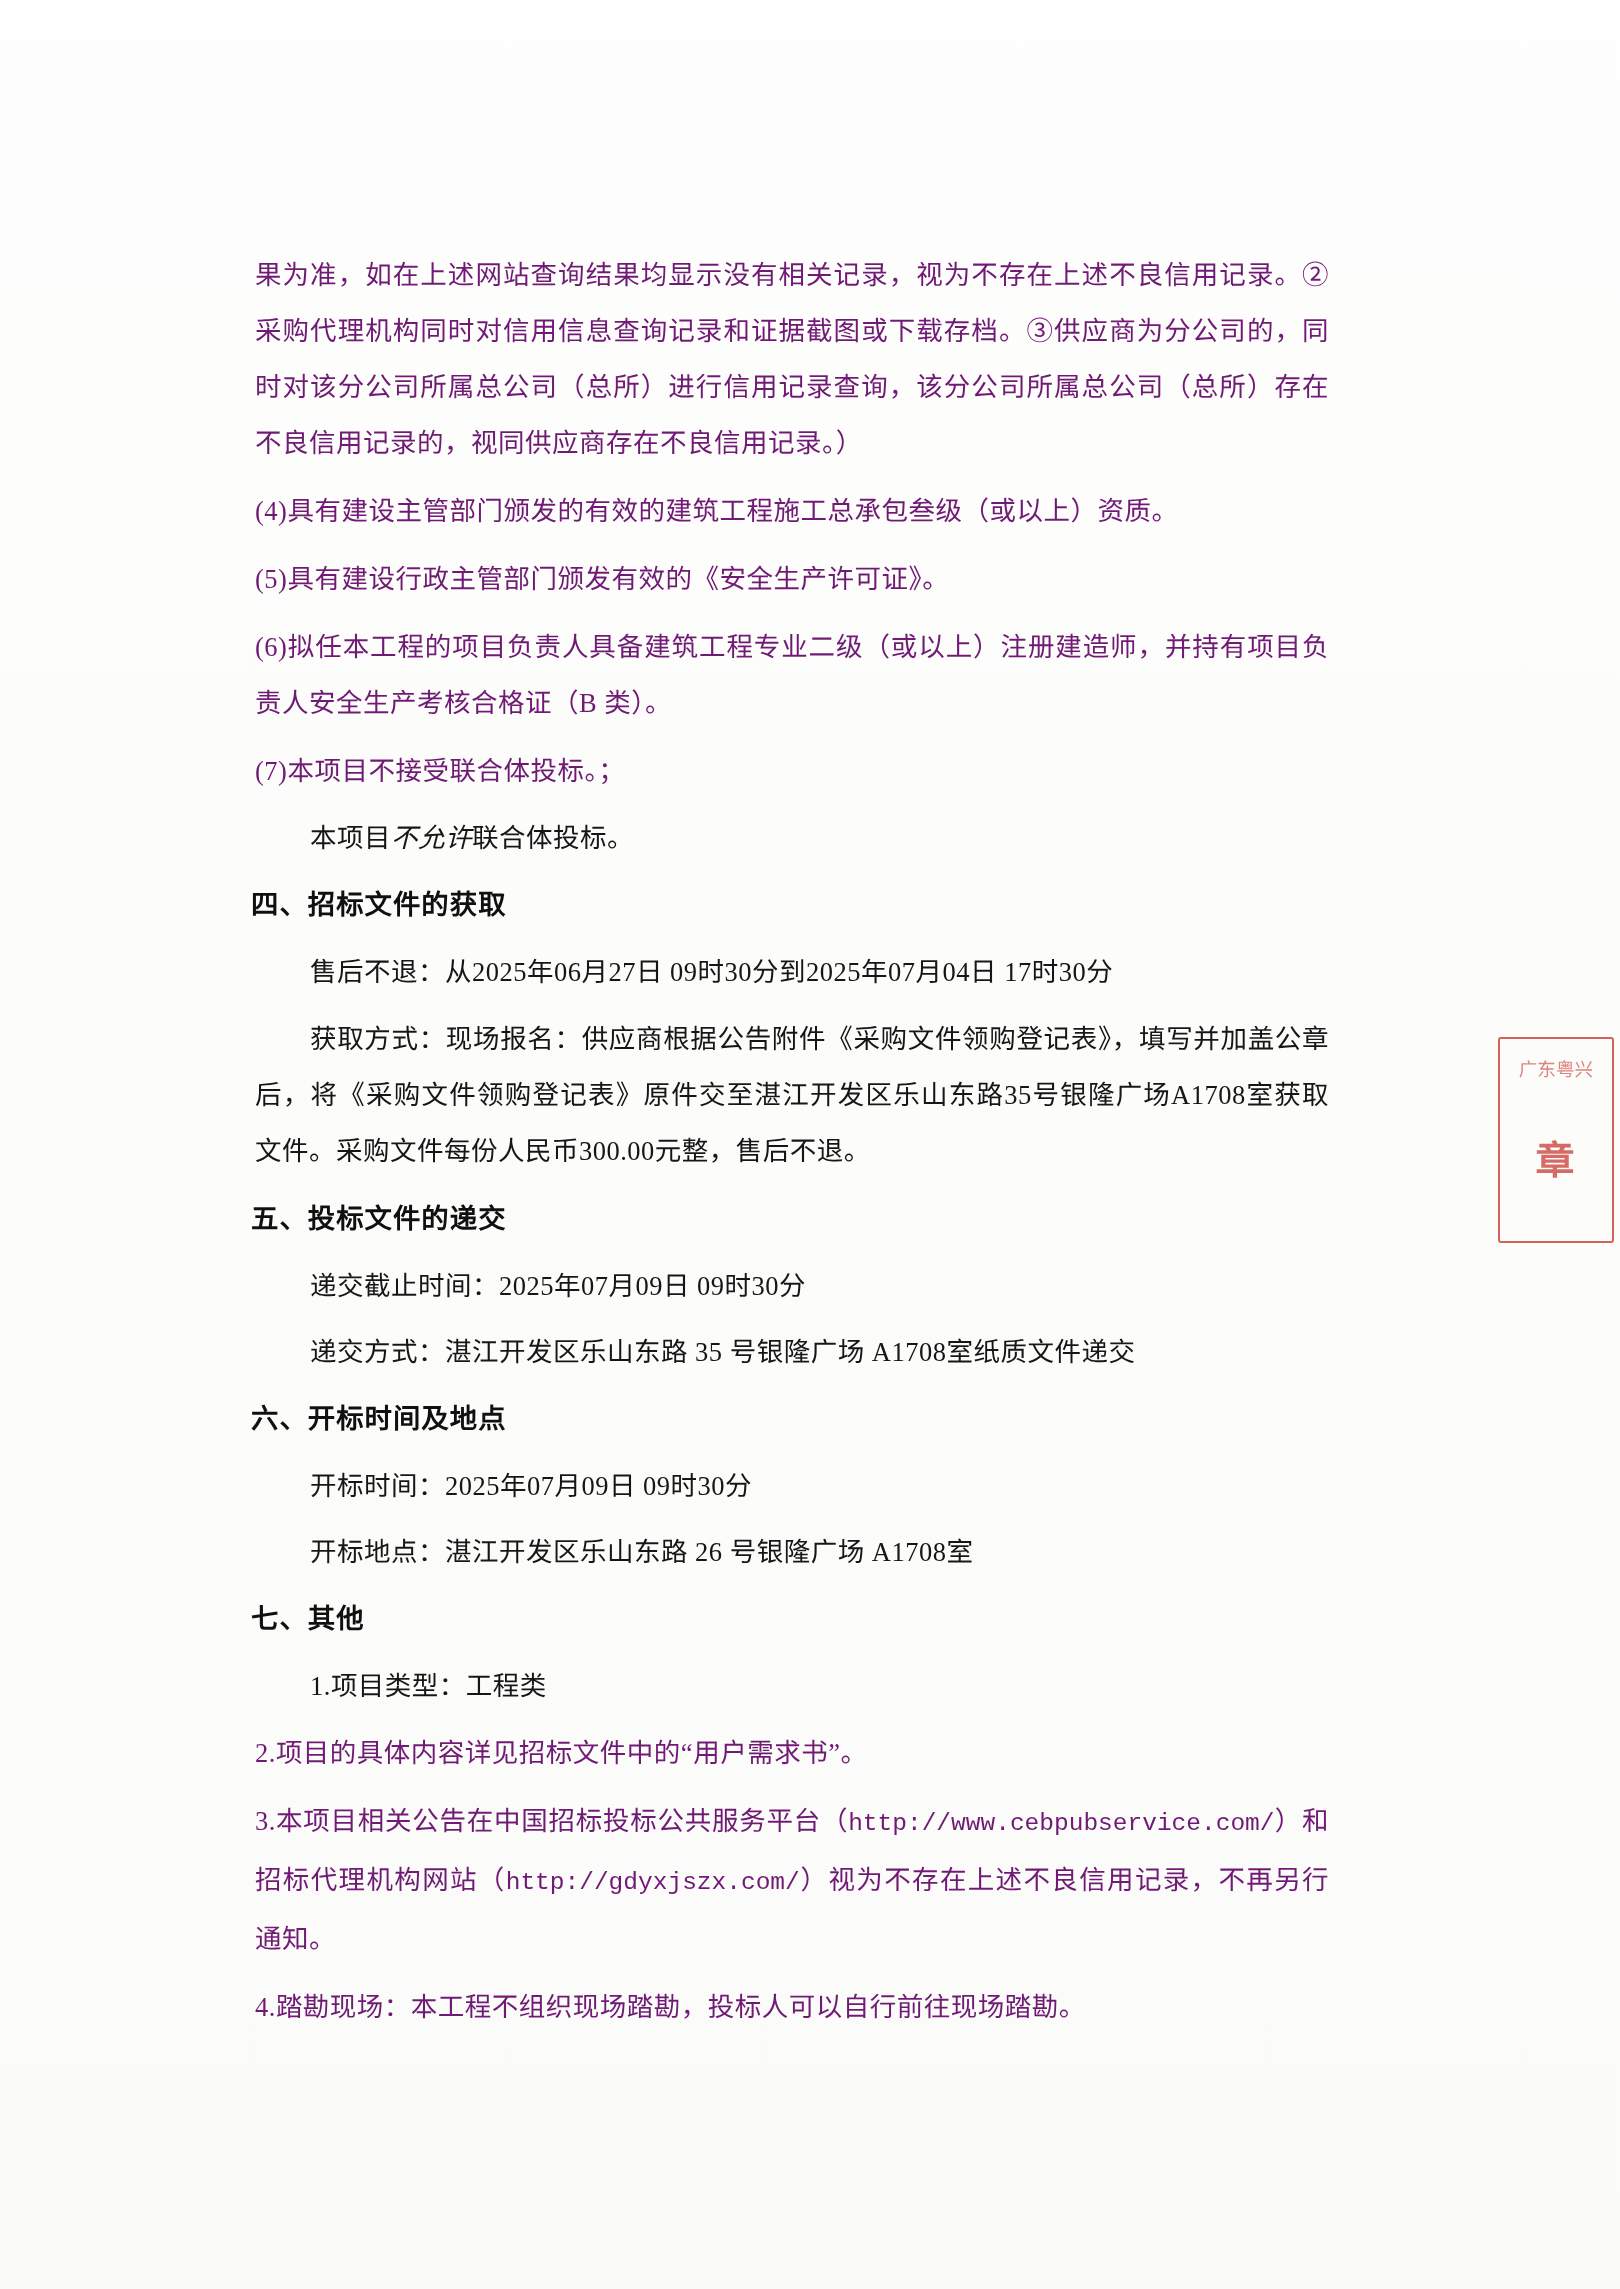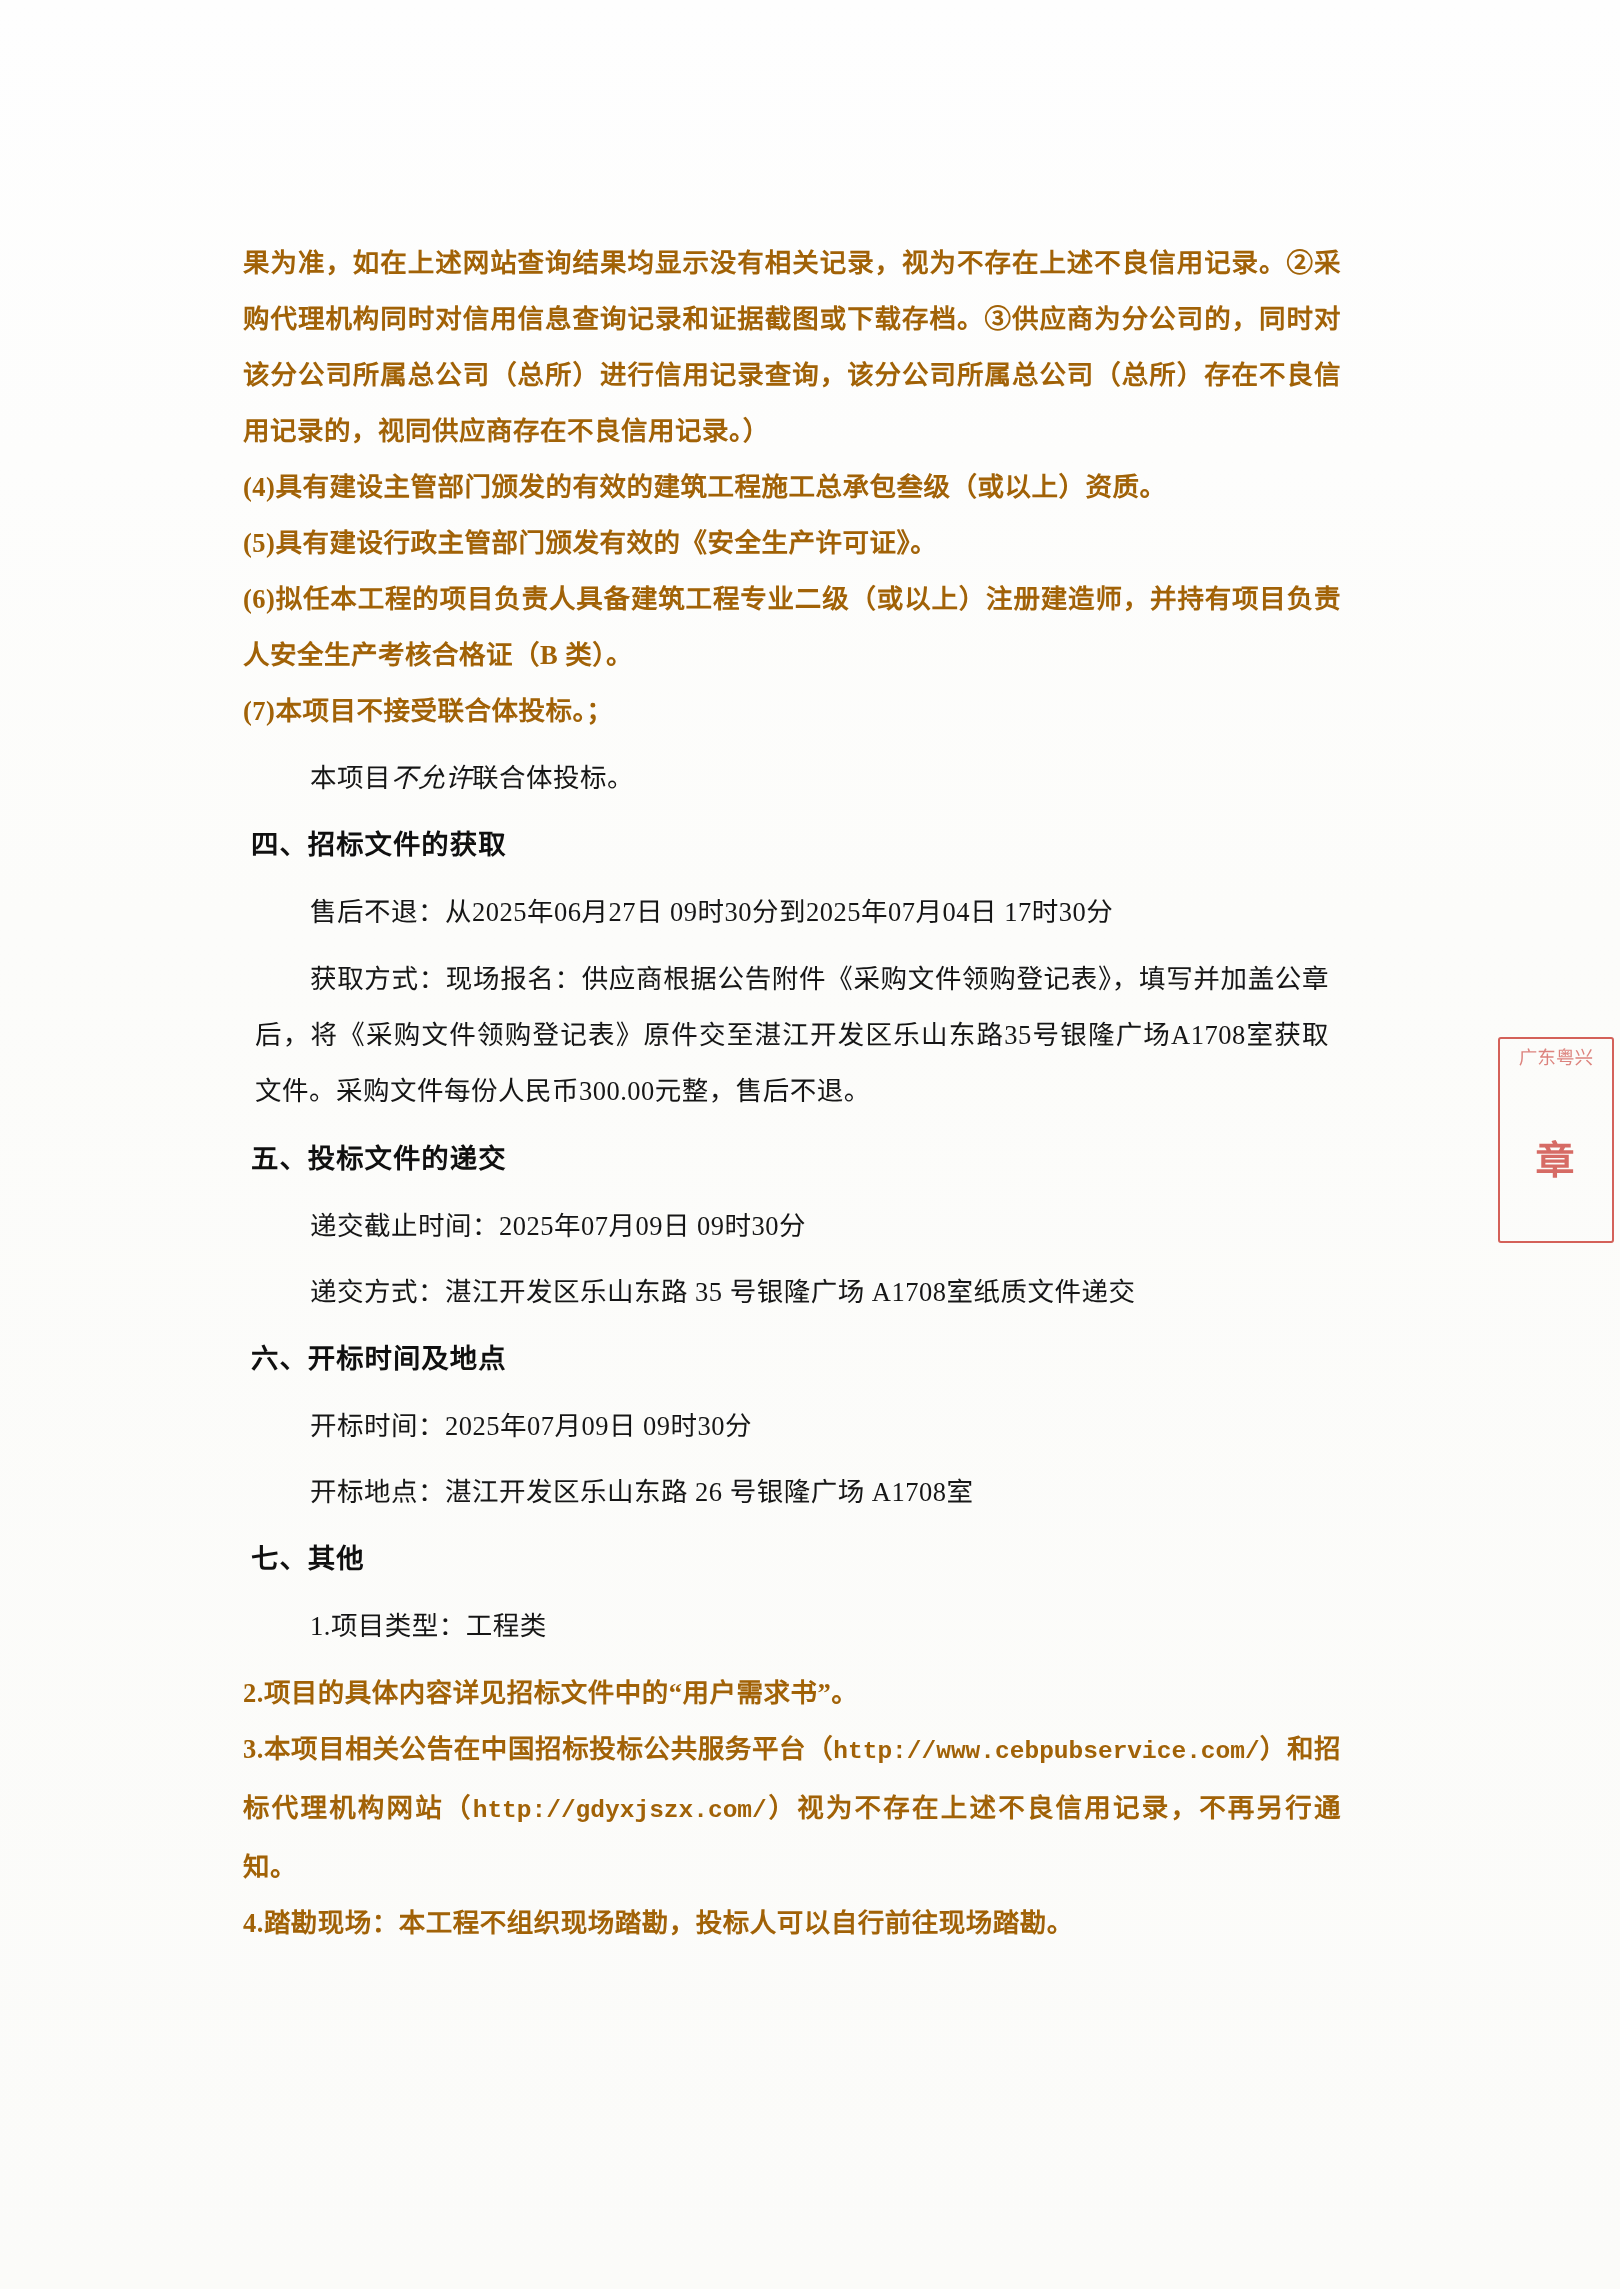--- a/index.html
+++ b/index.html
@@ -39,23 +39,22 @@
     top: 235px;
     width: 1098px;
   }
 
   .para {
     font-size: 26.5px;
     line-height: 56px;
     text-align: justify;
     text-justify: inter-ideograph;
     letter-spacing: 0.5px;
-    margin: 0;
-    color: #a16207;
-    font-weight: bold;
+    margin: 12px;
+    color: #701a75;
   }
 
   .heading {
     font-size: 27.4px;
     line-height: 56px;
     font-weight: bold;
     font-family: "Liberation Sans", "DejaVu Sans", sans-serif;
     letter-spacing: 1px;
     margin: 8px;
     color: #101010;
@@ -119,21 +118,21 @@
     font-family: "Liberation Serif", serif;
     font-weight: bold;
     font-size: 39px;
     line-height: 61px;
     opacity: 0.72;
     letter-spacing: 2px;
   }
   #seal .sealsmall {
     position: absolute;
     left: 5.9px;
-    top: 9px;
+    top: 21px;
     width: 104px;
     text-align: center;
     color: #c8342c;
     font-size: 18.6px;
     line-height: 23.5px;
     opacity: 0.6;
     font-family: "Liberation Serif", serif;
   }
 </style>
 </head>

